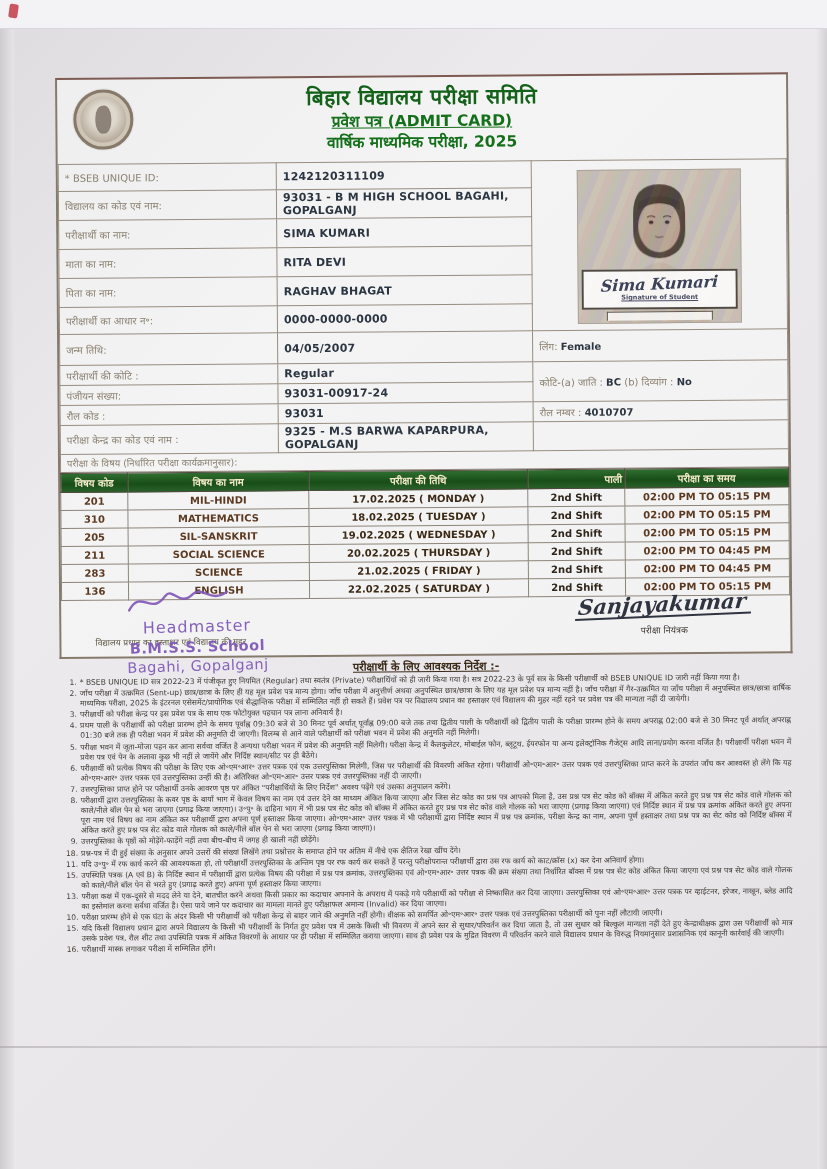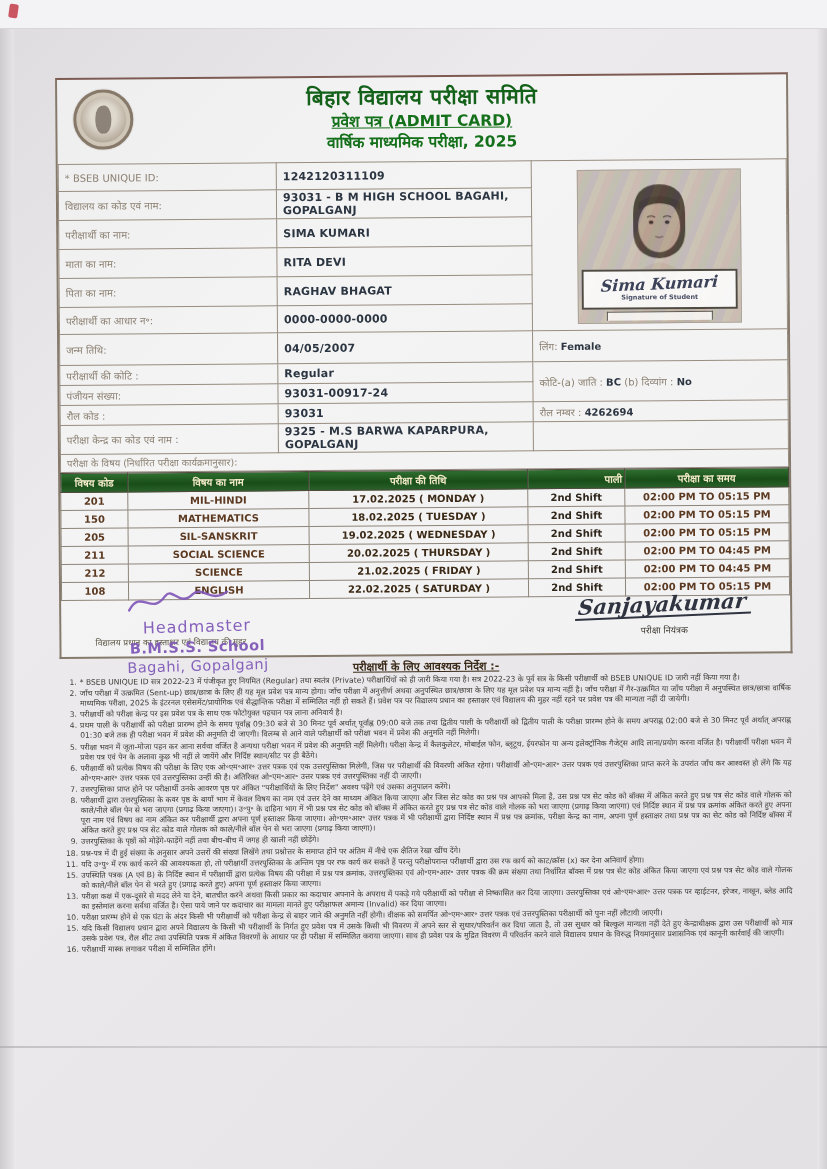--- a/index.html
+++ b/index.html
@@ -49,21 +49,21 @@
   .sec-lbl{border:1px solid #978d80;border-top:none;color:#8b8172;font-size:9.5px;padding:2px 6px;}
 
   
   td.photocell{vertical-align:top;padding:3px;}
   .photo{position:relative;width:162px;height:152px;margin:2px auto 0;background:#cbc3b9;border:1px solid #a9a096;overflow:hidden;}
   .photo svg{filter:blur(.7px);}
   .sigbox{position:absolute;left:3px;right:3px;bottom:13px;height:36px;background:rgba(255,255,255,.88);
     border:2px solid #4f4a42;display:flex;flex-direction:column;align-items:center;justify-content:center;}
   .sig-script{font-family:"DejaVu Serif","Liberation Serif",serif;font-style:italic;font-weight:bold;
     font-size:16px;color:#3c4258;transform:rotate(-2deg) skewX(-6deg);line-height:1;}
-  .sig-cap{font-size:6.5px;font-weight:bold;color:#4a4f66;margin-top:1px;}
+  .sig-cap{font-size:6.5px;font-weight:bold;color:#4a4f66;margin-top:1px;text-decoration:underline;}
   .photo-bottom-line{position:absolute;left:28px;right:28px;bottom:2px;height:8px;border:1.5px solid #5a554d;border-bottom:none;background:rgba(255,255,255,.8);}
 
   
   table.subj{width:100%;border-collapse:collapse;table-layout:fixed;}
   table.subj th{background:linear-gradient(180deg,#2f6e2f 0%,#184d18 55%,#2a612a 100%);
     color:#f2e9c7;font-size:10px;font-weight:bold;border:1px solid #51493f;padding:2px 2px;}
   table.subj td{border:1px solid #8d857a;font-size:10px;font-weight:bold;text-align:center;padding:1px 2px;height:15px;}
   .c-code{width:62px;color:#5c3a22;margin-top:19px;}
   .c-name{width:176px;color:#5c3a22;}
   .c-date{width:214px;color:#3b2a16;font-size:10.5px;}
@@ -182,21 +182,21 @@
       </tr>
       <tr>
         <td class="lbl" style="height:17px">पंजीयन संख्या:</td>
         <td class="val">93031-00917-24</td>
       </tr>
       <tr>
         <td class="lbl" style="height:17px">रौल कोड :</td>
         <td class="val">93031</td>
         <td class="rcol">
           <span>रौल नम्बर :</span>
-          <span class="rv">4262694</span>
+          <span class="rv">4010707</span>
         </td>
       </tr>
       <tr>
         <td class="lbl" style="height:19px">परीक्षा केन्द्र का कोड एवं नाम :</td>
         <td class="val">9325 - M.S BARWA KAPARPURA, GOPALGANJ</td>
         <td class="rcol"></td>
       </tr>
     </tbody>
       </table>
 
@@ -215,21 +215,21 @@
 
           <tr>
             <td class="c-code">201</td>
             <td class="c-name">MIL-HINDI</td>
             <td class="c-date">17.02.2025 ( MONDAY )</td>
             <td class="c-shift">2nd Shift</td>
             <td class="c-time">02:00 PM TO 05:15 PM</td>
           </tr>
 
           <tr>
-            <td class="c-code">150</td>
+            <td class="c-code">310</td>
             <td class="c-name">MATHEMATICS</td>
             <td class="c-date">18.02.2025 ( TUESDAY )</td>
             <td class="c-shift">2nd Shift</td>
             <td class="c-time">02:00 PM TO 05:15 PM</td>
           </tr>
 
           <tr>
             <td class="c-code">205</td>
             <td class="c-name">SIL-SANSKRIT</td>
             <td class="c-date">19.02.2025 ( WEDNESDAY )</td>
@@ -239,29 +239,29 @@
 
           <tr>
             <td class="c-code">211</td>
             <td class="c-name">SOCIAL SCIENCE</td>
             <td class="c-date">20.02.2025 ( THURSDAY )</td>
             <td class="c-shift">2nd Shift</td>
             <td class="c-time">02:00 PM TO 04:45 PM</td>
           </tr>
 
           <tr>
-            <td class="c-code">212</td>
+            <td class="c-code">283</td>
             <td class="c-name">SCIENCE</td>
             <td class="c-date">21.02.2025 ( FRIDAY )</td>
             <td class="c-shift">2nd Shift</td>
             <td class="c-time">02:00 PM TO 04:45 PM</td>
           </tr>
 
           <tr>
-            <td class="c-code">108</td>
+            <td class="c-code">136</td>
             <td class="c-name">ENGLISH</td>
             <td class="c-date">22.02.2025 ( SATURDAY )</td>
             <td class="c-shift">2nd Shift</td>
             <td class="c-time">02:00 PM TO 05:15 PM</td>
           </tr>
         </tbody>
     </table>
 
     <div class="sigrow">
       <svg class="scribble" width="110" height="36" viewBox="0 0 110 36">

